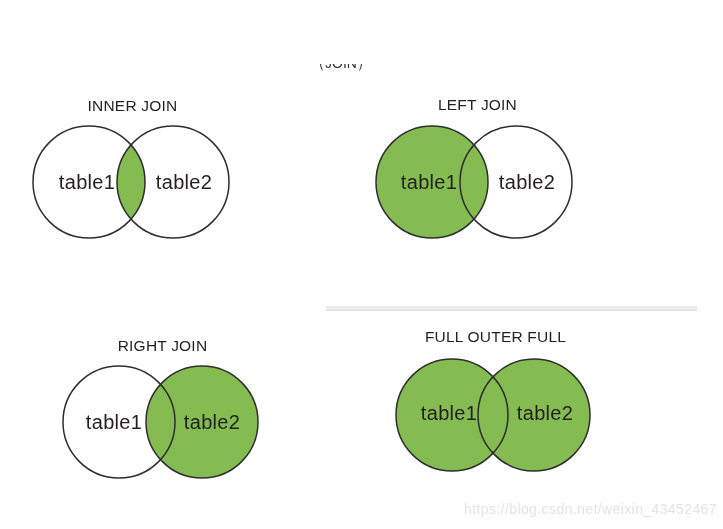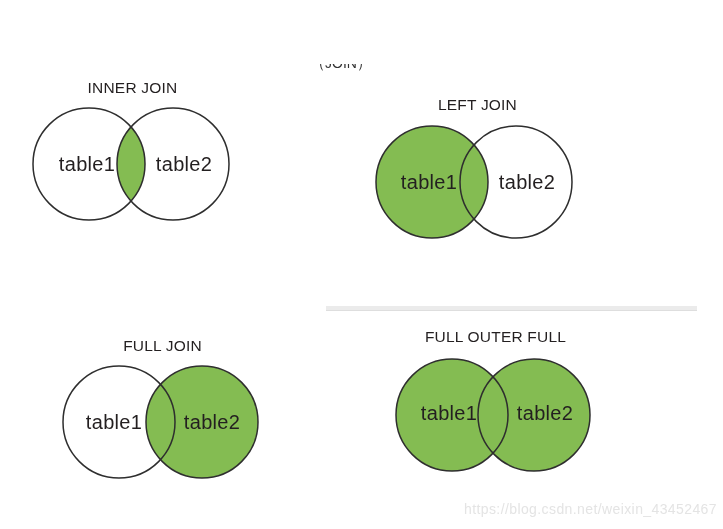--- a/index.html
+++ b/index.html
@@ -2,21 +2,21 @@
 <html style="--highlight-green: #84bc52; --circle-stroke: #2e2e2e; --text-dark: #231f20; --divider-gray: #ebebeb; --watermark-gray: #e4e4e4;"><head>
 <meta charset="utf-8">
 <style>
   html,body{margin:0;padding:0;}
   body{
     width:723px;height:529px;position:relative;overflow:hidden;
     background:#ffffff;
     font-family:"Liberation Sans", sans-serif;
   }
   .panel{position:absolute;width:215px;height:153px;}
-  .panel-inner{left:25px;top:78px;}
+  .panel-inner{left:25px;top:96px;}
   .panel-left{left:370px;top:95px;text-decoration:underline;}
   .panel-right{left:55px;top:336px;}
   .panel-full{left:388px;top:327px;}
   .join-title{
     position:absolute;top:1px;left:0;width:100%;
     text-align:center;font-size:15.5px;color:var(--text-dark);
     letter-spacing:0.2px;white-space:nowrap;
   }
   .venn-svg{position:absolute;left:0;top:22px;width:215px;height:128px;}
   .panel-full .venn-svg{top:24px;}
@@ -73,21 +73,21 @@
     <circle cx="62" cy="64" r="56" class="outline"></circle>
     <circle cx="146" cy="64" r="56" class="outline"></circle>
   </svg>
   <div class="table-label" style="left:59px;top:87px;">table1</div>
   <div class="table-label" style="left:157px;top:87px;">table2</div>
 </div>
 
 <div class="divider"></div>
 
 <div class="panel panel-right">
-  <div class="join-title">FULL JOIN</div>
+  <div class="join-title">RIGHT JOIN</div>
   <svg class="venn-svg" viewBox="0 0 215 128">
     <circle cx="147" cy="64" r="56" class="fill-green"></circle>
     <circle cx="147" cy="64" r="56" class="outline"></circle>
     <circle cx="64" cy="64" r="56" class="outline"></circle>
   </svg>
   <div class="table-label" style="left:59px;top:86px;">table1</div>
   <div class="table-label" style="left:157px;top:86px;">table2</div>
 </div>
 
 <div class="panel panel-full">

